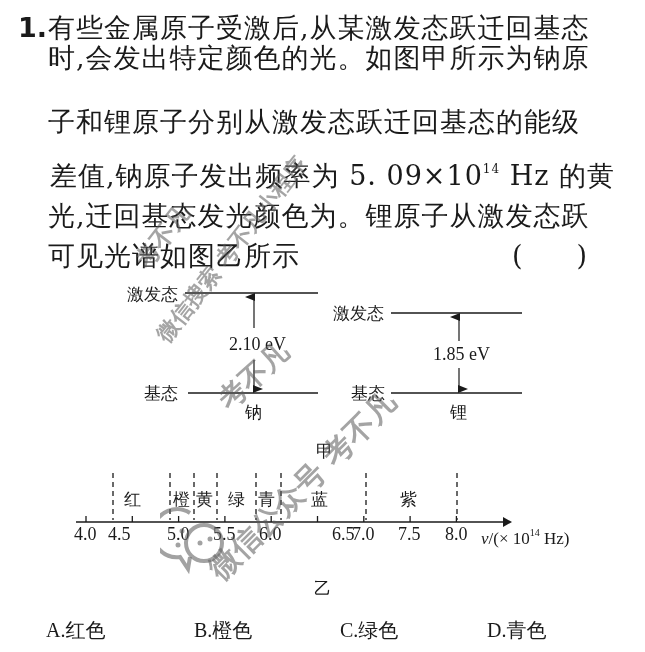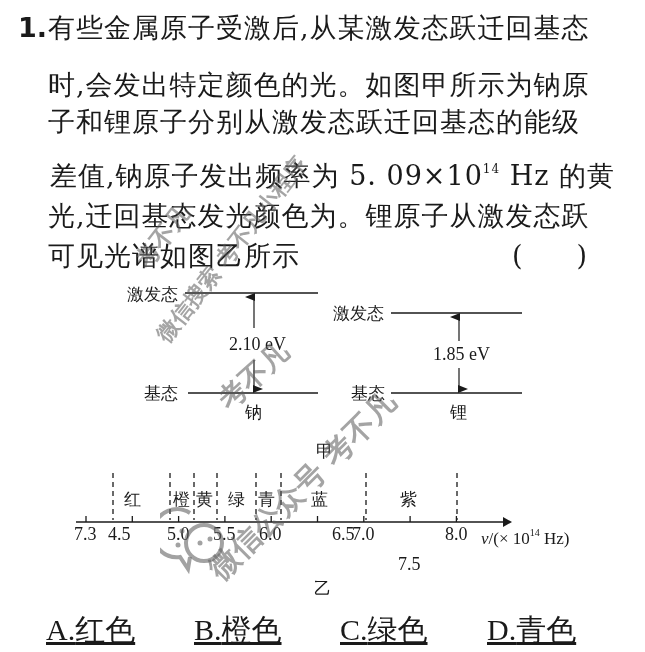--- a/index.html
+++ b/index.html
@@ -7,31 +7,31 @@
          font-family: "DejaVu Serif", "Liberation Serif", serif; color: #1a1a1a; }
   .line { position: absolute; height: 40px; font-size: 27px; line-height: 40px;
           white-space: nowrap; letter-spacing: 1px; }
   .qnum { position: absolute; left: 18px; top: 8px; font-family: "DejaVu Sans", "Liberation Sans", sans-serif;
           font-weight: bold; font-size: 27px; line-height: 40px; }
   sup { font-size: 12px; vertical-align: 12px; }
   .paren { position: absolute; font-size: 27px; line-height: 40px; }
   .diagram { position: absolute; left: 0; top: 0; width: 645px; height: 652px; }
   .small { font-size: 17px; font-family: "DejaVu Serif", "Liberation Serif", serif; position: absolute; white-space: nowrap; }
   .tick-lbl { font-family: "Liberation Serif", "DejaVu Serif", serif; font-size: 18px; position: absolute; }
-  .options { position: absolute; top: 612px; font-size: 30px; line-height: 36px; white-space: nowrap; text-decoration: underline; }
+  .options { position: absolute; top: 612px; font-size: 20px; line-height: 36px; white-space: nowrap; }
   .wm { position: absolute; color: rgba(90,90,90,0.55); font-family: "DejaVu Sans", sans-serif;
         font-weight: bold; white-space: nowrap; transform-origin: left top; pointer-events: none; }
 </style>
 </head>
 <body>
 
 <div class="qnum">1.</div>
 
 <div class="line" style="left:48px; top:8px;">有些金属原子受激后,从某激发态跃迁回基态</div>
-<div class="line" style="left:48px; top:65px;">时,会发出特定颜色的光。如图甲所示为钠原</div>
+<div class="line" style="left:48px; top:38px;">时,会发出特定颜色的光。如图甲所示为钠原</div>
 <div class="line" style="left:48px; top:102px;">子和锂原子分别从激发态跃迁回基态的能级</div>
 <div class="line" style="left:50px; top:149px;">
   <span>差值,钠原子发出频率为 5. 09×10</span><sup>14</sup><span> Hz 的黄</span>
 </div>
 <div class="line" style="left:48px; top:196px;">光,迁回基态发光颜色为。锂原子从激发态跃</div>
 <div class="line" style="left:48px; top:236px;">可见光谱如图乙所示</div>
 <div class="paren" style="left:512px; top:236px;">(　　)</div>
 
 <svg class="diagram" viewBox="0 0 645 652" width="645" height="652" style="position:absolute;left:0;top:0;">
   <defs>
@@ -90,28 +90,28 @@
 <div class="small" style="left:316px; top:440px;">甲</div>
 
 <div class="small" style="left:124px; top:488px;">红</div>
 <div class="small" style="left:173px; top:488px;">橙</div>
 <div class="small" style="left:196px; top:488px;">黄</div>
 <div class="small" style="left:228px; top:488px;">绿</div>
 <div class="small" style="left:258px; top:488px;">青</div>
 <div class="small" style="left:311px; top:488px;">蓝</div>
 <div class="small" style="left:400px; top:488px;">紫</div>
 
-<div class="tick-lbl" style="left:74px; top:524px;">7.3</div>
+<div class="tick-lbl" style="left:74px; top:524px;">4.0</div>
 <div class="tick-lbl" style="left:108px; top:524px;">4.5</div>
 <div class="tick-lbl" style="left:167px; top:524px;">5.0</div>
 <div class="tick-lbl" style="left:213px; top:524px;">5.5</div>
 <div class="tick-lbl" style="left:259px; top:524px;">6.0</div>
 <div class="tick-lbl" style="left:320px; top:524px;margin-left:12px;">6.5</div>
 <div class="tick-lbl" style="left:352px; top:524px;">7.0</div>
-<div class="tick-lbl" style="left:398px; top:524px;margin-top:30px;">7.5</div>
+<div class="tick-lbl" style="left:398px; top:524px;">7.5</div>
 <div class="tick-lbl" style="left:445px; top:524px;">8.0</div>
 <div class="tick-lbl" style="left:481px; top:527px; font-size:17px;"><i>ν</i>/(× 10<sup style="font-size:10px;vertical-align:8px;">14</sup><span> Hz)</span></div>
 
 <div class="small" style="left:314px; top:577px;">乙</div>
 
 <div class="options" style="left:46px;"><span style="font-family:'Liberation Serif',serif;">A.</span><span>红色</span></div>
 <div class="options" style="left:194px;"><span style="font-family:'Liberation Serif',serif;">B.</span><span>橙色</span></div>
 <div class="options" style="left:340px;"><span style="font-family:'Liberation Serif',serif;">C.</span><span>绿色</span></div>
 <div class="options" style="left:487px;"><span style="font-family:'Liberation Serif',serif;">D.</span><span>青色</span></div>
 

